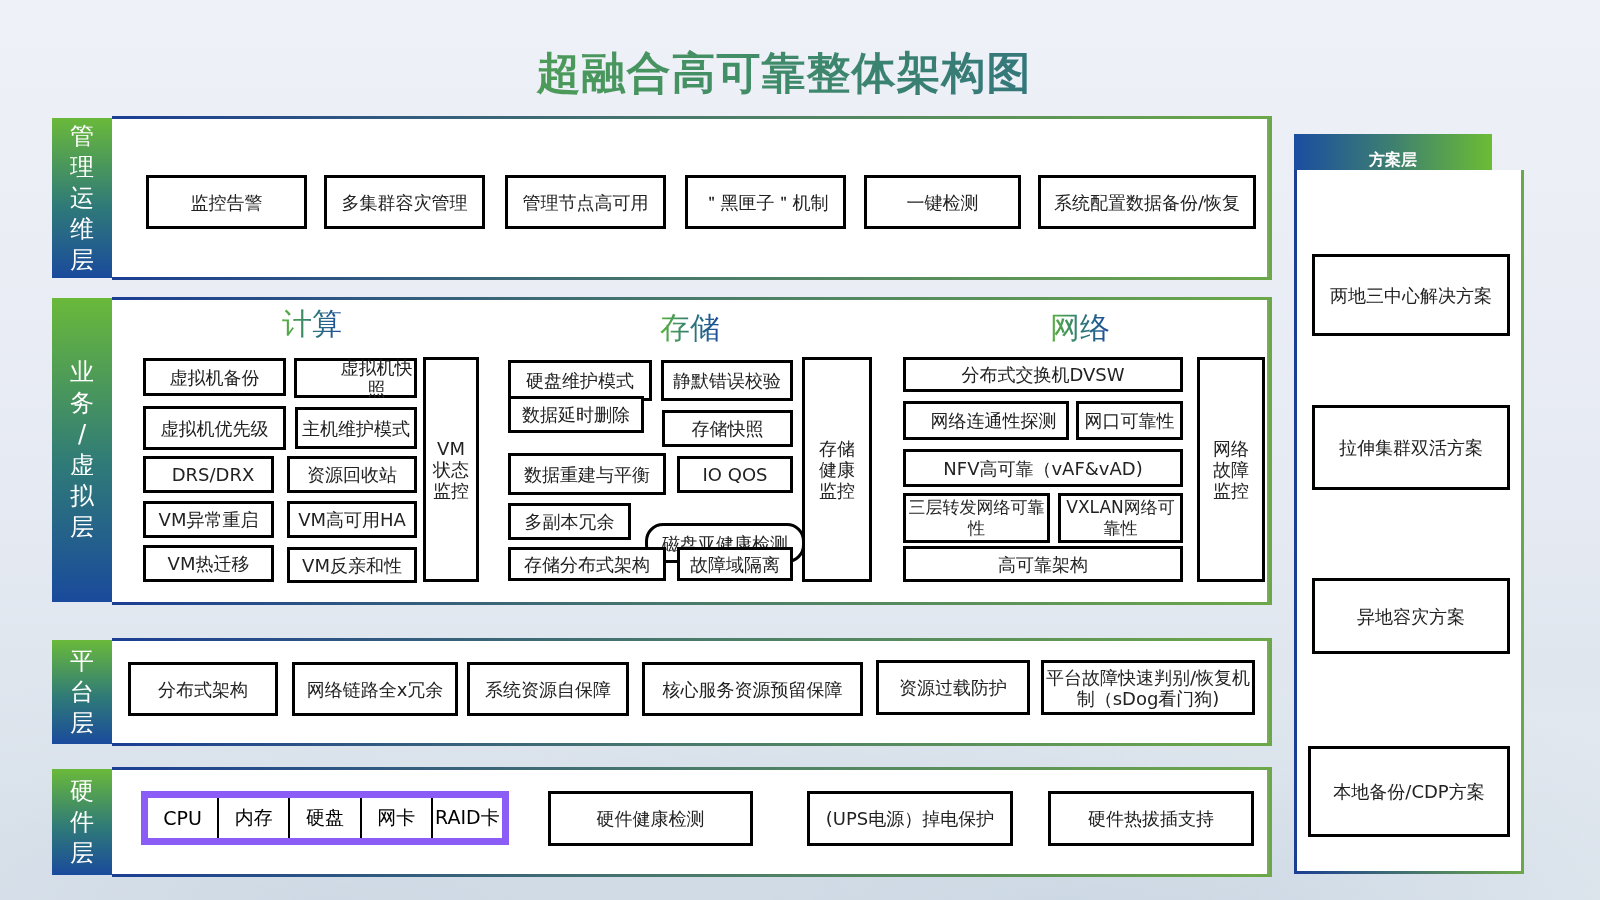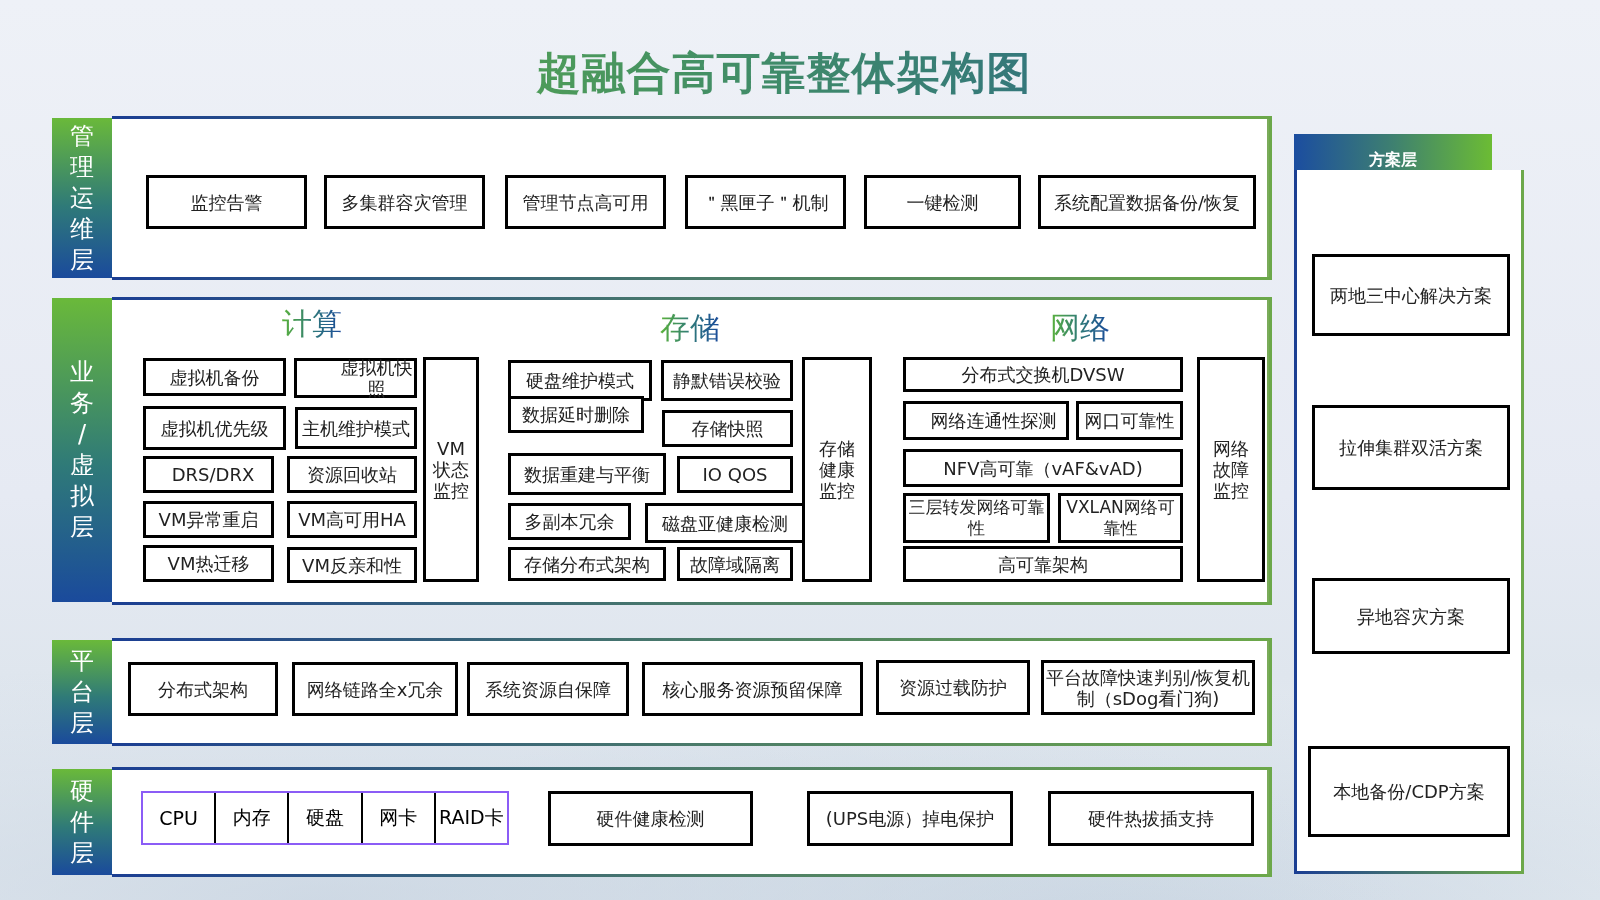--- a/index.html
+++ b/index.html
@@ -17,21 +17,21 @@
     background:linear-gradient(180deg,#6ab93a 0%,#2f7a78 55%,#1a4a9c 100%);}
   .layer-panel{position:absolute;background:#fff;border:3px solid;
     border-image:linear-gradient(90deg,#1b3e93 0%,#4a7a6a 50%,#6ca84a 100%) 1;border-left:none;
     box-shadow:inset -2px 0 0 #7aab5a;}
   .box{position:absolute;border:3px solid #000;background:#fff;display:flex;align-items:center;
     justify-content:center;text-align:center;font-size:18px;color:#222;box-sizing:border-box;line-height:21px;}
   .col-title{position:absolute;font-size:30px;font-weight:normal;
     background:linear-gradient(90deg,#5bb33a 0%,#2f7a78 50%,#1a4a9c 100%);
     -webkit-background-clip:text;background-clip:text;color:transparent;}
   .vert{flex-direction:column;}
-  .hw-strip{position:absolute;left:141px;top:791px;height:54px;width:368px;border:2px solid #8b5cf6;
+  .hw-strip{position:absolute;left:141px;top:791px;height:54px;width:368px;border:7px solid #8b5cf6;
     display:flex;box-sizing:border-box;background:#fff;justify-content:space-between;}
   .hw-strip .cell{flex:1;display:flex;align-items:center;justify-content:center;font-size:19px;
     border-right:2px solid #000;}
   .hw-strip .cell:last-child{border-right:none;}
   .sol-panel{position:absolute;left:1294px;top:118px;width:230px;height:756px;}
   .sol-head{position:absolute;left:0;top:16px;width:198px;height:52px;color:#fff;font-size:16px;font-weight:bold;
     display:flex;align-items:center;justify-content:center;
     background:linear-gradient(90deg,#1b4da0 0%,#3e8070 50%,#6cbc34 100%);}
   .sol-body{position:absolute;left:0;top:52px;width:230px;height:704px;background:#fff;box-sizing:border-box;
     border-left:3px solid #1b3e93;border-right:3px solid #6ca84a;border-bottom:3px solid;
@@ -87,21 +87,21 @@
 </div>
 
 <div class="col-title" style="left:660px;top:308px;">存储</div>
 <div class="box" style="left:508px;top:360px;width:144px;height:41px;">硬盘维护模式</div>
 <div class="box" style="left:661px;top:360px;width:132px;height:41px;">静默错误校验</div>
 <div class="box" style="left:508px;top:396px;width:136px;height:37px;">数据延时删除</div>
 <div class="box" style="left:662px;top:410px;width:131px;height:37px;">存储快照</div>
 <div class="box" style="left:508px;top:453px;width:158px;height:42px;">数据重建与平衡</div>
 <div class="box" style="left:677px;top:456px;width:116px;height:37px;">IO QOS</div>
 <div class="box" style="left:508px;top:503px;width:123px;height:37px;">多副本冗余</div>
-<div class="box" style="left:645px;top:503px;width:160px;height:40px;">磁盘亚健康检测</div>
+<div class="box" style="left:645px;top:523px;width:160px;height:40px;border-radius:18px;">磁盘亚健康检测</div>
 <div class="box" style="left:508px;top:547px;width:158px;height:34px;">存储分布式架构</div>
 <div class="box" style="left:677px;top:547px;width:116px;height:34px;">故障域隔离</div>
 <div class="box vert" style="left:802px;top:357px;width:70px;height:225px;">
   <span>存储</span>
   <span>健康</span>
   <span>监控</span>
 </div>
 
 <div class="col-title" style="left:1050px;top:308px;">网络</div>
 <div class="box" style="left:903px;top:357px;width:280px;height:35px;">分布式交换机DVSW</div>

